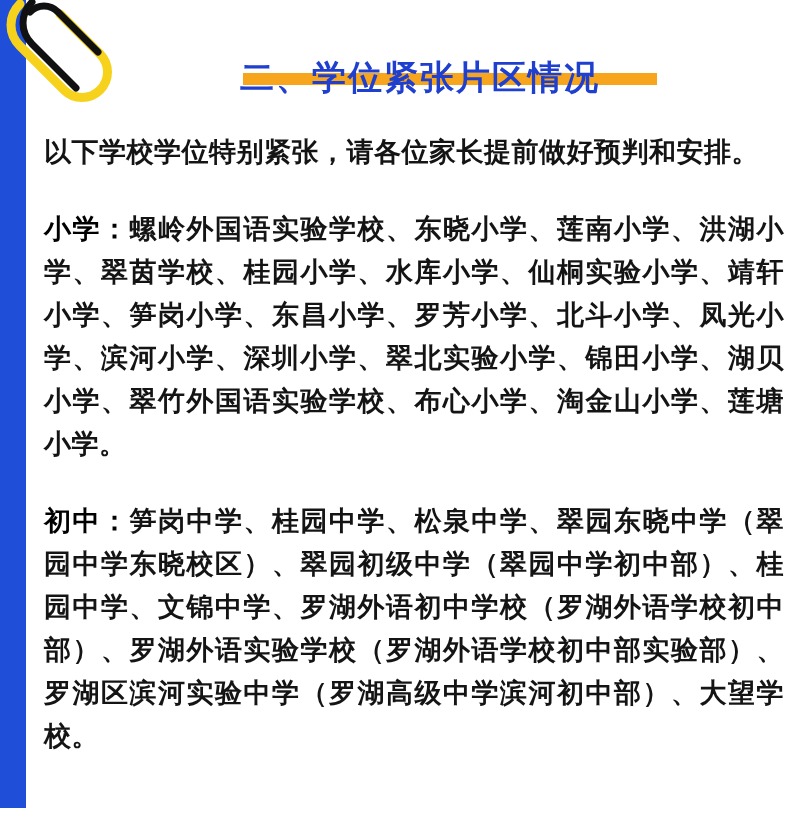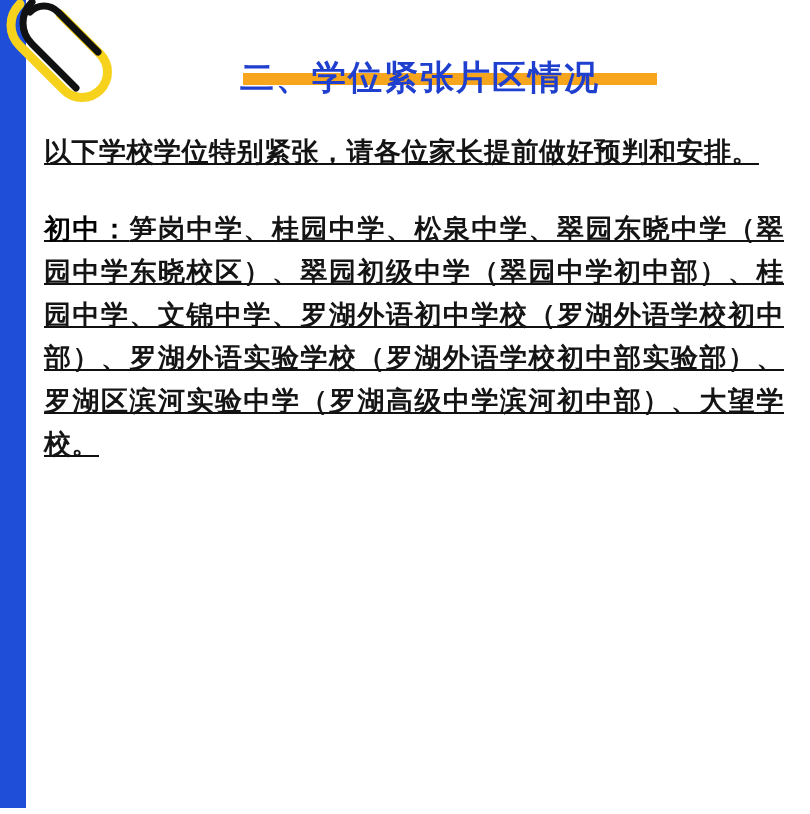--- a/index.html
+++ b/index.html
@@ -66,21 +66,20 @@
     white-space: nowrap;
     font-family: "DejaVu Sans", "Liberation Sans", sans-serif;
   }
   
   .content {
     position: absolute;
     left: 44px;
     top: 130px;
     width: 740px;
     color: #111111;
-    text-decoration: underline;
   }
   .para {
     font-size: 27px;
     line-height: 43px;
     margin: 0 0 34px 0;
     text-align: justify;
     letter-spacing: 0.5px;
     font-family: "DejaVu Sans", "Liberation Sans", sans-serif;
     font-weight: 600;
     color: #141414;
@@ -117,20 +116,23 @@
 
   <div class="header-underline"></div>
   <div class="header">
     <span class="header-title">二、学位紧张片区情况</span>
   </div>
 
   <div class="content">
 
     <p class="para">以下学校学位特别紧张，请各位家长提前做好预判和安排。</p>
 
+    <p class="para">
+      <span class="label">小学：</span><span>螺岭外国语实验学校、东晓小学、莲南小学、洪湖小学、翠茵学校、桂园小学、水库小学、仙桐实验小学、靖轩小学、笋岗小学、东昌小学、罗芳小学、北斗小学、凤光小学、滨河小学、深圳小学、翠北实验小学、锦田小学、湖贝小学、翠竹外国语实验学校、布心小学、淘金山小学、莲塘小学。</span>
+    </p>
 
     <p class="para">
       <span class="label">初中：</span><span>笋岗中学、桂园中学、松泉中学、翠园东晓中学（翠园中学东晓校区）、翠园初级中学（翠园中学初中部）、桂园中学、文锦中学、罗湖外语初中学校（罗湖外语学校初中部）、罗湖外语实验学校（罗湖外语学校初中部实验部）、罗湖区滨河实验中学（罗湖高级中学滨河初中部）、大望学校。</span>
     </p>
 
   </div>
 
   <div class="bottom-strip"></div>
 </div>
 

